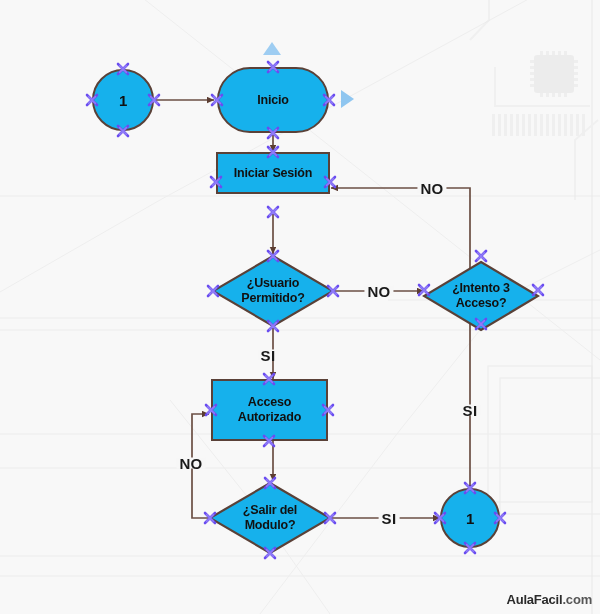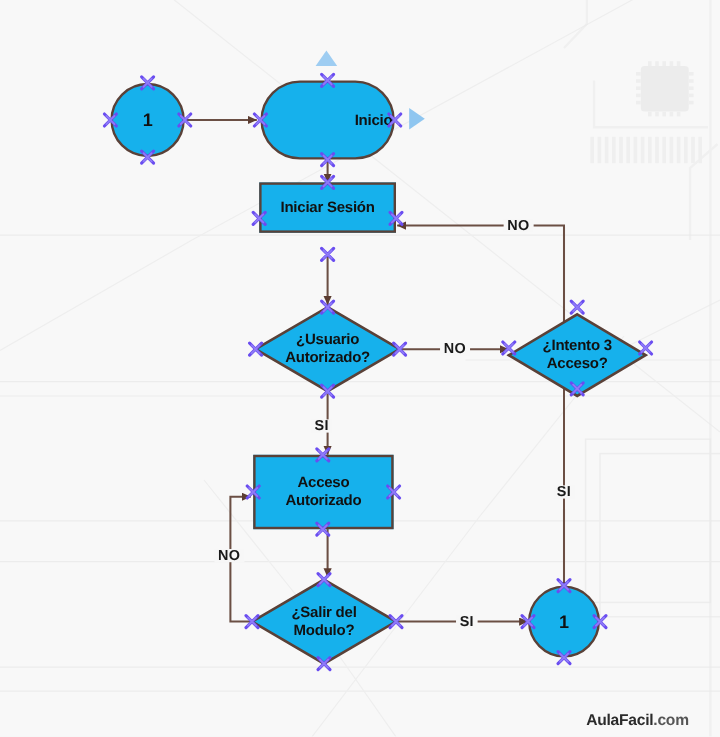--- a/index.html
+++ b/index.html
@@ -74,21 +74,21 @@
     font-size: 12.5px;
     line-height: 15px;
     letter-spacing: -0.2px;
     pointer-events: none;
   }
   .edge-label {
     position: absolute;
     background: #f7f7f7;
     color: #1a1a1a;
     font-weight: bold;
-    font-size: 12px;
+    font-size: 15px;
     letter-spacing: 0.3px;
     padding: 0 3px;
     line-height: 11px;
     transform: translate(-50%, -50%);
     white-space: nowrap;
   }
   .handle-tri {
     position: absolute;
     width: 0;
     height: 0;
@@ -98,21 +98,21 @@
     border-right: 9px solid transparent;
     border-bottom: 13px solid #9ecdf2;
   }
   .handle-right {
     border-top: 9px solid transparent;
     border-bottom: 9px solid transparent;
     border-left: 13px solid #8fc6f0;
   }
   #watermark {
     position: absolute;
-    right: 26px;
+    right: 8px;
     bottom: 7px;
     z-index: 6;
     font-size: 13px;
     color: #2b2b2b;
     letter-spacing: -0.2px;
   }
   #watermark .wm-main { font-weight: bold; }
   #watermark .wm-tld { font-weight: bold; color: #555555; }
 </style>
 </head>
@@ -215,35 +215,35 @@
       <path d="M 209 518 L 192 518 L 192 414 L 209 414"></path>
     </g>
   </svg>
 
   <div id="node-layer">
 
     <div class="node node-circle" style="left:92px; top:69px; width:62px; height:62px;">
       <span>1</span>
     </div>
 
-    <div class="node node-pill" style="left:217px; top:67px; width:112px; height:66px;justify-content:flex-end;">
+    <div class="node node-pill" style="left:217px; top:67px; width:112px; height:66px;">
       <span>Inicio</span>
     </div>
 
     <div class="node node-rect" style="left:216px; top:152px; width:114px; height:42px;">
       <span>Iniciar Sesión</span>
     </div>
 
     <div class="node-diamond-wrap" style="left:211px; top:254px; width:124px; height:74px;">
       <svg width="124" height="74" viewBox="0 0 124 74" xmlns="http://www.w3.org/2000/svg">
         <polygon points="62,2 122,37 62,72 2,37" fill="#16b1ec" stroke="#5a4138" stroke-width="2.2"></polygon>
       </svg>
       <div class="node-diamond-label">
         <div>¿Usuario</div>
-        <div>Autorizado?</div>
+        <div>Permitido?</div>
       </div>
     </div>
 
     <div class="node-diamond-wrap" style="left:422px; top:260px; width:118px; height:72px;">
       <svg width="118" height="72" viewBox="0 0 118 72" xmlns="http://www.w3.org/2000/svg">
         <polygon points="59,2 116,36 59,70 2,36" fill="#16b1ec" stroke="#5a4138" stroke-width="2.2"></polygon>
       </svg>
       <div class="node-diamond-label">
         <div>¿Intento 3</div>
         <div>Acceso?</div>

